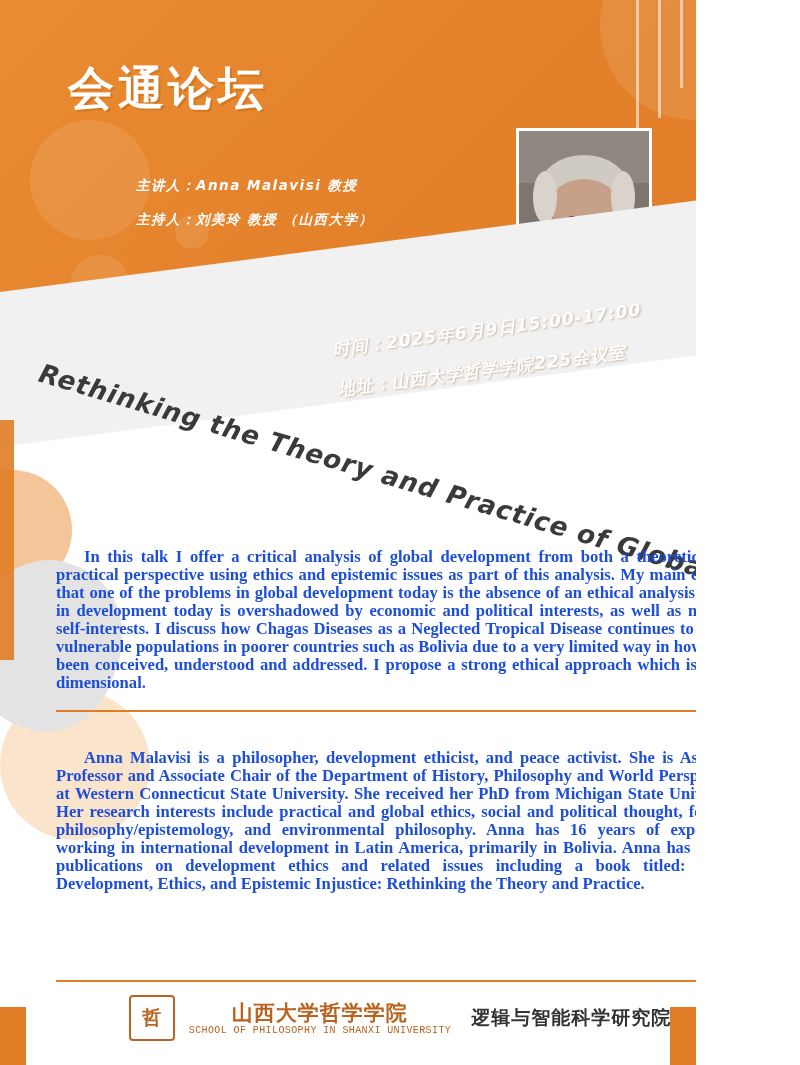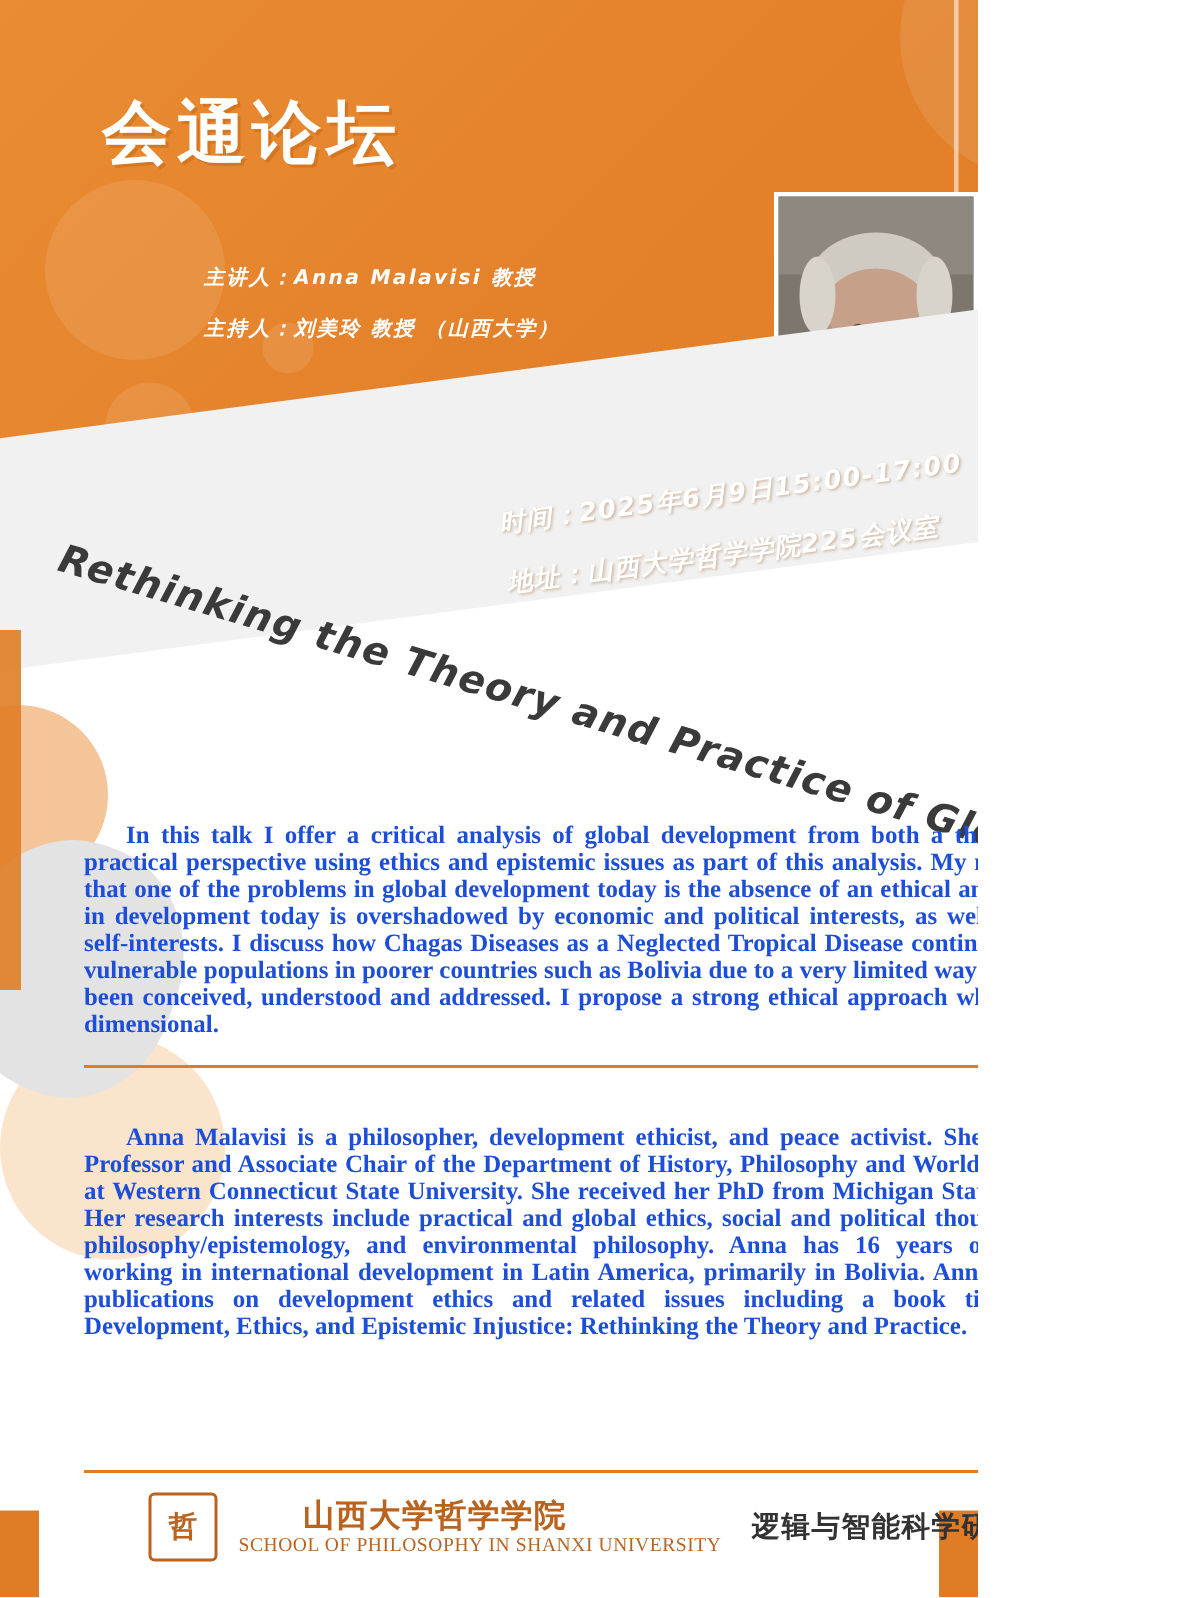--- a/index.html
+++ b/index.html
@@ -14,20 +14,21 @@
     background: #ffffff;
     position: relative;
   }
 
   #poster {
     position: relative;
     width: 652px;
     height: 1065px;
     overflow: hidden;
     background: #ffffff;
+    padding-left: 44px;
   }
 
   
   .header-bg {
     position: absolute;
     left: 0;
     top: 0;
     width: 800px;
     height: 400px;
     background: linear-gradient(135deg, #e98c32 0%, #e4822b 45%, #e07c25 100%);
@@ -272,22 +273,22 @@
   .logo-text-cn {
     font-family: "DejaVu Sans", sans-serif;
     font-size: 21px;
     font-weight: bold;
     color: #b9631f;
     letter-spacing: 1px;
     line-height: 24px;
     margin-left: 43px;
   }
   .logo-text-en {
-    font-family: Liberation Serif, serif;
-    font-size: 13px;
+    font-family: Liberation Mono, monospace;
+    font-size: 10px;
     color: #b9631f;
     letter-spacing: .4px;
   }
   .inst-name {
     font-family: "DejaVu Sans", sans-serif;
     font-size: 19px;
     font-weight: bold;
     color: #333333;
     letter-spacing: 1px;
     margin-left: 6px;

